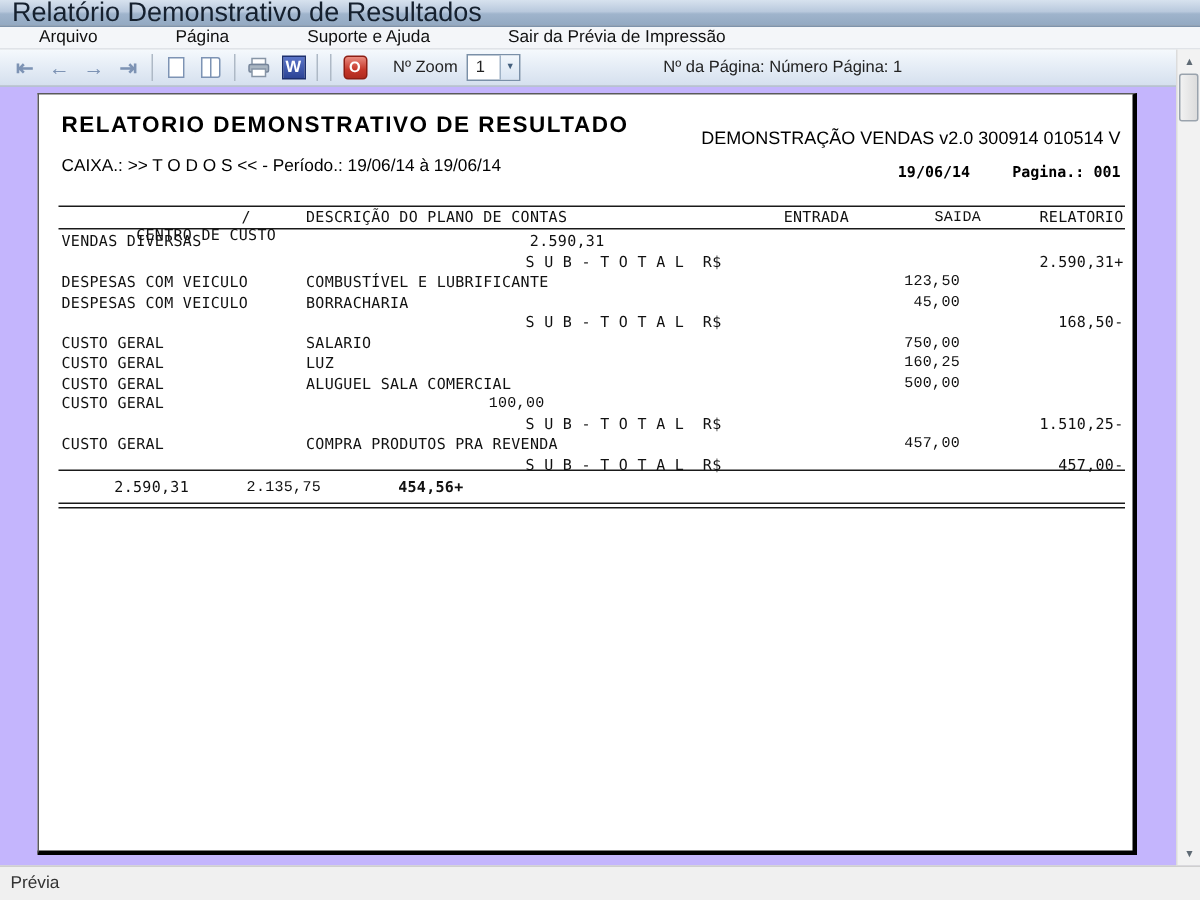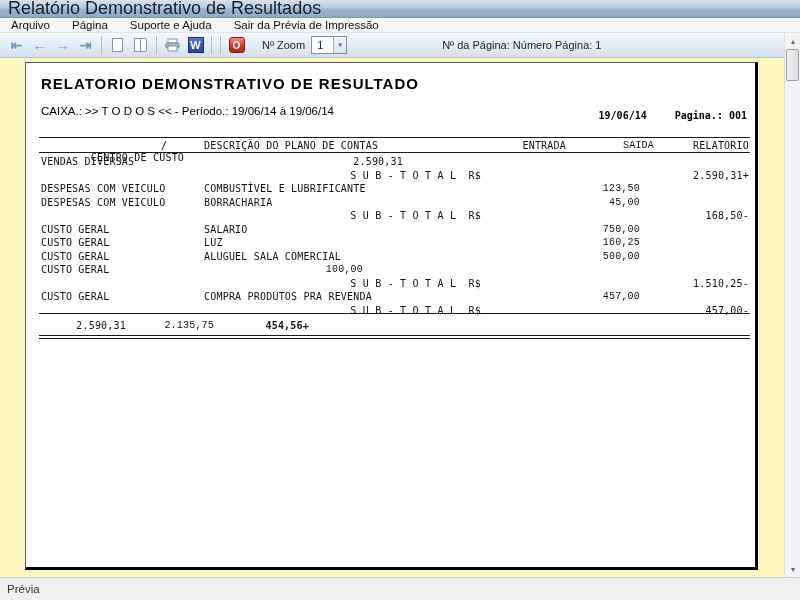--- a/index.html
+++ b/index.html
@@ -14,21 +14,21 @@
     display: flex; align-items: center; padding-left: 8px;
     font-size: 18px; color: #15202e;
   }
 
   
   .menubar {
     position: absolute; left: 0; top: 18px; width: 800px; height: 15px;
     background: #f4f6f9; border-bottom: 1px solid #e0e3e8;
     display: flex; align-items: center; font-size: 11.5px; color: #111;
   }
-  .menubar .mitem { padding: 0 11px; height: 100%; display: flex; align-items: center; cursor: default; }
+  .menubar .mitem { padding: 0 26px; height: 100%; display: flex; align-items: center; cursor: default; }
 
   
   .toolbar {
     position: absolute; left: 0; top: 33px; width: 800px; height: 25px;
     background: linear-gradient(#f5f9fd, #e3ebf5 55%, #d5e0ee);
     border-bottom: 1px solid #b6c2d2;
     display: flex; align-items: center; padding-left: 5px;
     font-size: 11px; color: #222;
   }
   .tbtn {
@@ -59,21 +59,21 @@
   }
   .zoombox .zval { flex: 1; display: flex; align-items: center; padding-left: 5px; }
   .zoombox .zarrow {
     width: 13px; background: linear-gradient(#f2f7fc, #d8e4f2);
     border-left: 1px solid #9fb2c6; display: flex; align-items: center; justify-content: center;
     font-size: 6px; color: #44607e;
   }
   .paginfo { margin-left: 95px; }
 
   
-  .content { position: absolute; left: 0; top: 58px; width: 800px; height: 519px; background: #fef9c3; }
+  .content { position: absolute; left: 0; top: 58px; width: 800px; height: 519px; background: #c4b5fd; }
 
   .page {
     position: absolute; left: 25px; top: 4px; width: 733px; height: 508px;
     background: #fff;
     border: 1px solid #5a5a5a; border-right: 3px solid #000; border-bottom: 3px solid #000;
   }
 
   .r-title { position: absolute; left: 15px; top: 12px; font-size: 15px; font-weight: bold; letter-spacing: 1px; color: #000; }
   .r-subtitle { position: absolute; right: 8px; top: 22px; font-size: 12px; color: #000; }
   .r-caixa { position: absolute; left: 15px; top: 42px; font-size: 11.5px; color: #000; }
@@ -179,20 +179,21 @@
   <div class="zoombox">
     <span class="zval">1</span>
     <span class="zarrow">▼</span>
   </div>
   <span class="paginfo">Nº da Página: Número Página: 1</span>
 </div>
 
 <div class="content">
   <div class="page">
     <div class="r-title">RELATORIO DEMONSTRATIVO DE RESULTADO</div>
+    <div class="r-subtitle">DEMONSTRAÇÃO VENDAS v2.0 300914 010514 V</div>
     <div class="r-caixa">CAIXA.: &gt;&gt; T O D O S &lt;&lt; -  Período.: 19/06/14 à 19/06/14</div>
     <div class="r-datepage">
       <span style="margin-left:0">19/06/14</span>
       <span>Pagina.: 001</span>
     </div>
 
     <div class="hline" style="top:74px"></div>
     <div class="rheader">
       <span class="c-centro">
         <span>CENTRO DE CUSTO</span>

